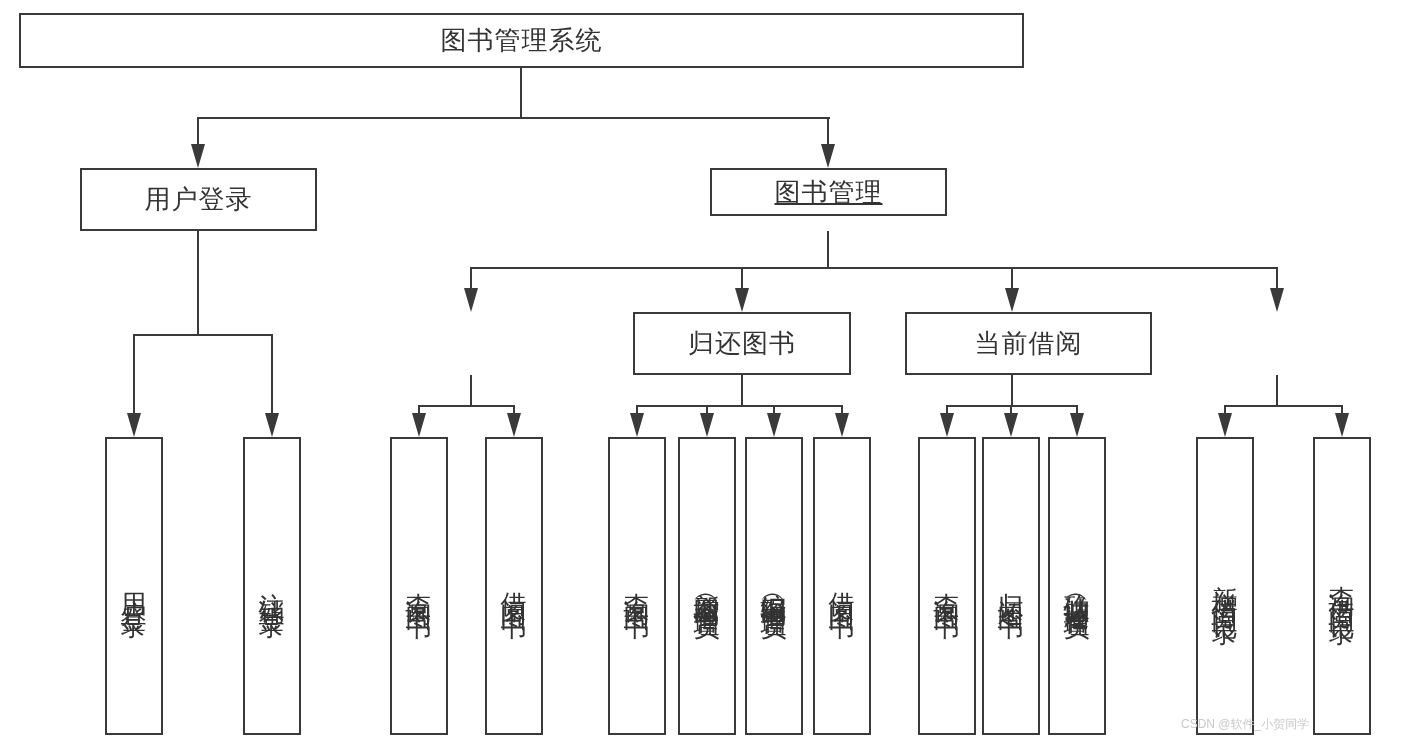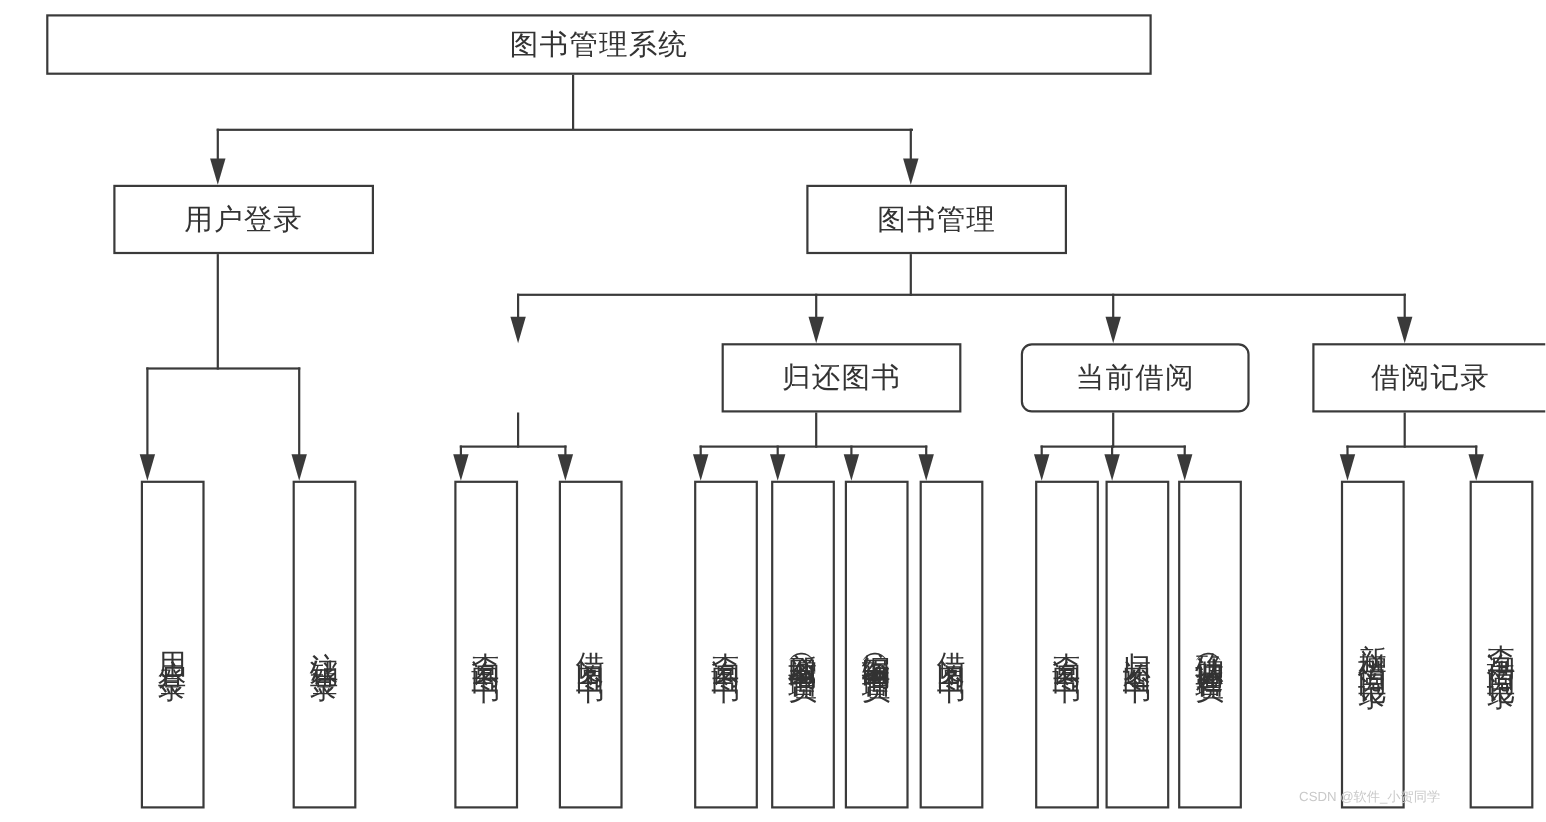--- a/index.html
+++ b/index.html
@@ -14,21 +14,20 @@
   
   .node, .leaf {
     position: absolute;
     box-sizing: border-box;
     border: 2px solid var(--color-line, #3a3a3a);
     background: var(--color-background, #ffffff);
     color: var(--color-text, #333333);
     display: flex;
     align-items: center;
     justify-content: center;
-    margin-left: 23px;
   }
   .node { font-size: 26px; letter-spacing: 1px; }
   .leaf { width: 58px; height: 298px; top: 437px; }
   .leaf .vtext {
     writing-mode: vertical-rl;
     text-orientation: mixed;
     font-size: 26px;
     line-height: 1;
     letter-spacing: 7px;
     white-space: nowrap;
@@ -58,32 +57,29 @@
 
 <div id="canvas">
 
   <div class="node" style="left:19px; top:13px; width:1005px; height:55px;">
     <span>图书管理系统</span>
   </div>
 
   <div class="node" style="left:80px; top:168px; width:237px; height:63px;">
     <span>用户登录</span>
   </div>
-  <div class="node" style="left:710px; top:168px; width:237px; height:63px;">
+  <div class="node" style="left:710px; top:168px; width:237px; height:48px;text-decoration:underline;">
     <span>图书管理</span>
   </div>
 
   <div class="node" style="left:633px; top:312px; width:218px; height:63px;">
     <span>归还图书</span>
   </div>
-  <div class="node" style="left:905px; top:312px; width:208px; height:63px;border-radius:10px;">
+  <div class="node" style="left:905px; top:312px; width:247px; height:63px;">
     <span>当前借阅</span>
-  </div>
-  <div class="node" style="left:1170px; top:312px; width:215px; height:63px;">
-    <span>借阅记录</span>
   </div>
 
   <div class="leaf" style="left:105px;">
     <span class="vtext">用户登录</span>
   </div>
   <div class="leaf" style="left:243px;">
     <span class="vtext">注销登录</span>
   </div>
 
   <div class="leaf" style="left:390px;">

